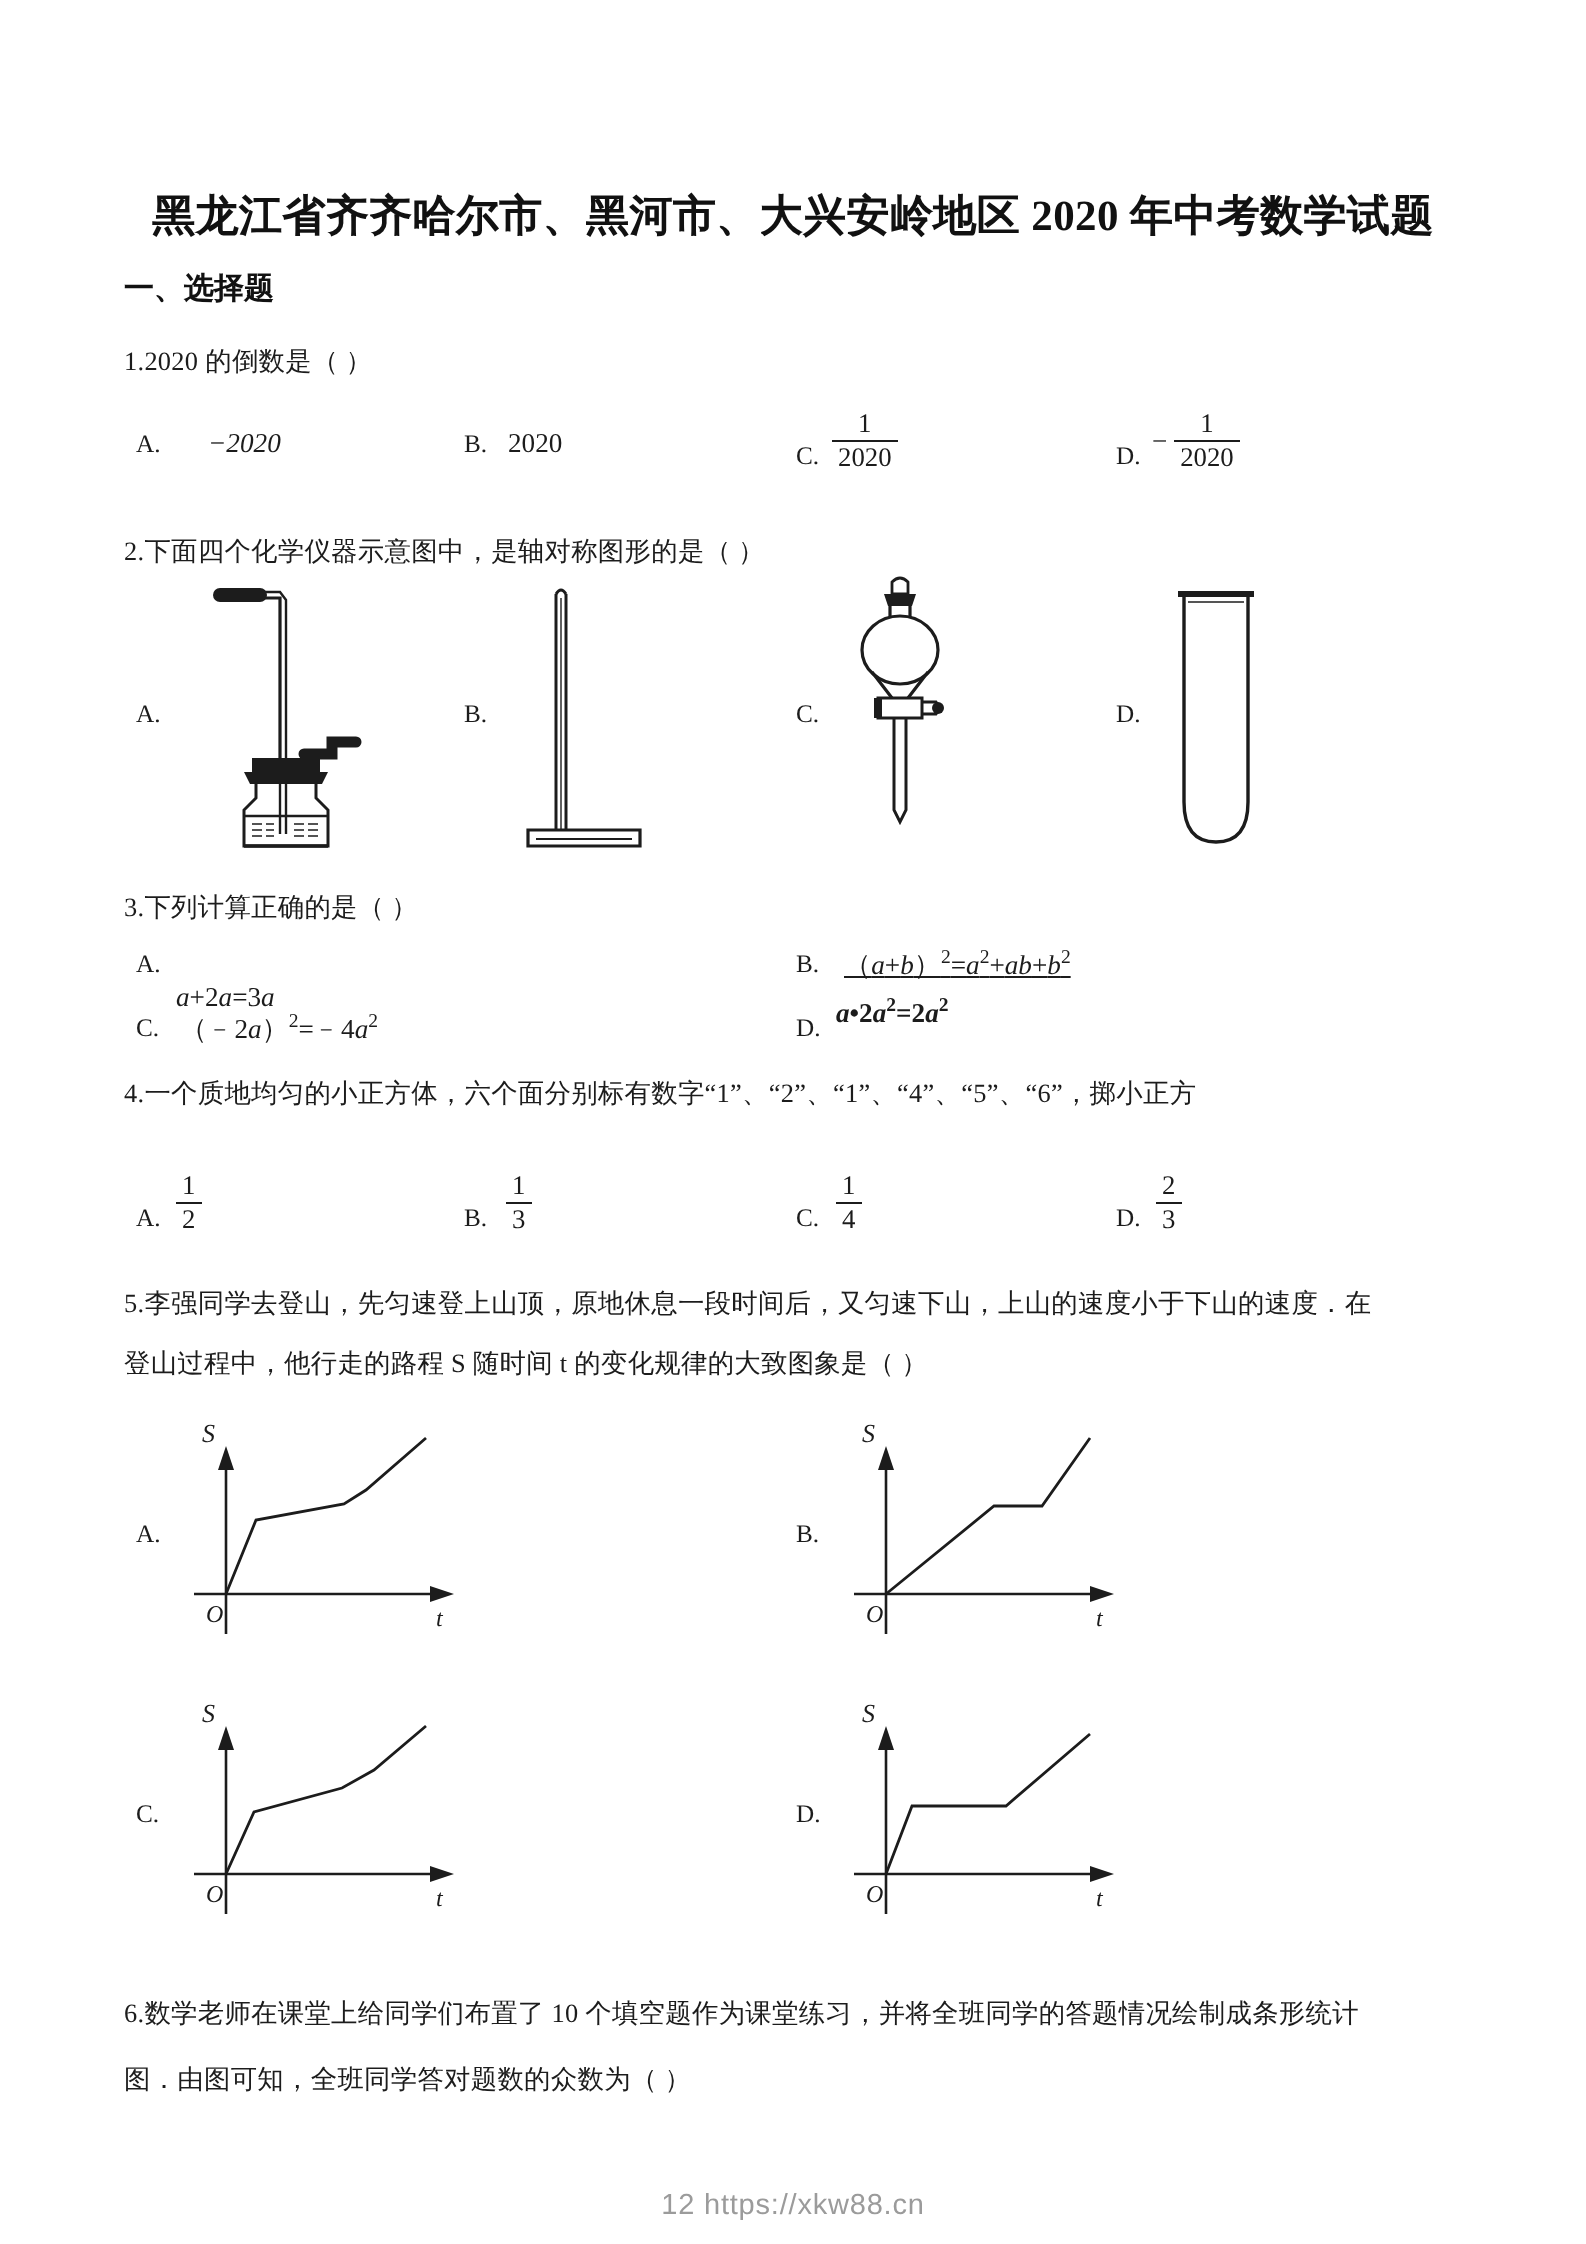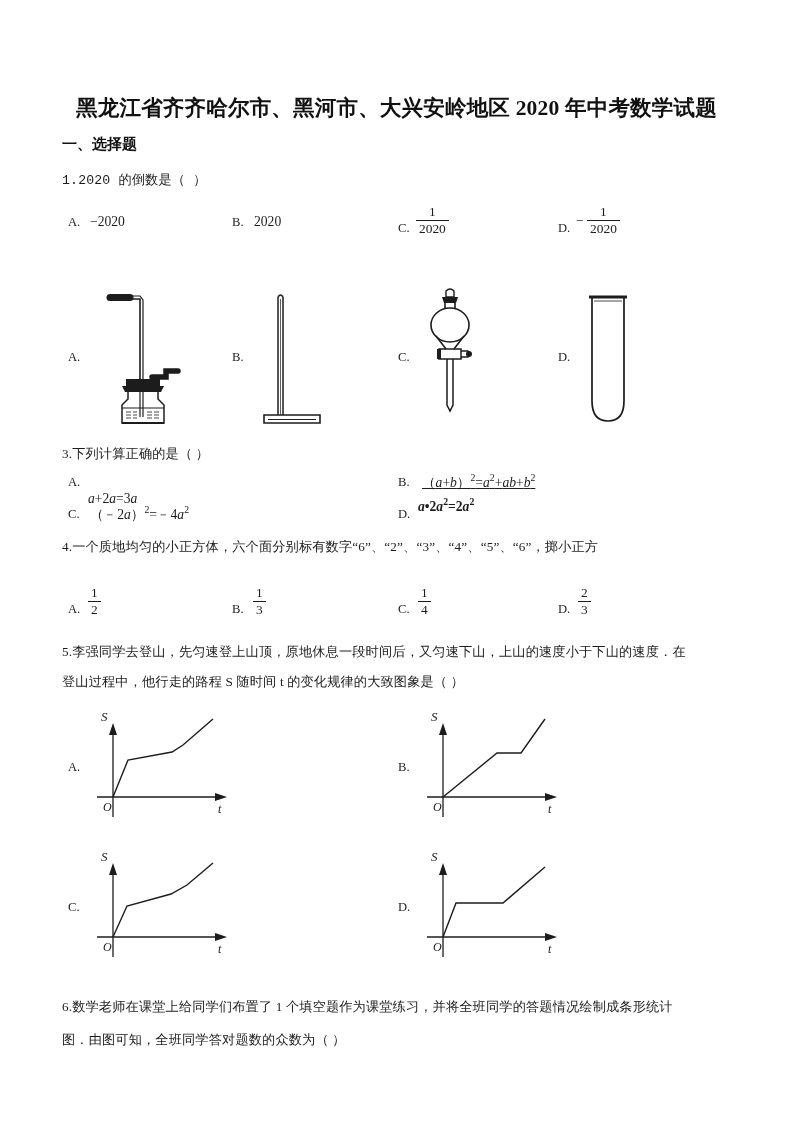--- a/index.html
+++ b/index.html
@@ -95,24 +95,24 @@
 </style>
 </head>
 <body>
 
 <div class="page">
 
   <div class="doc-title">黑龙江省齐齐哈尔市、黑河市、大兴安岭地区 2020 年中考数学试题</div>
 
   <div class="section-head">一、选择题</div>
 
-  <div class="qtext" style="left:62px; top:139px;font-family:Liberation Mono, monospace;">1.2020 的倒数是（   ）</div>
+  <div class="qtext" style="left:62px; top:139px;">1.2020 的倒数是（   ）</div>
 
   <div class="opt-letter" style="left:68px; top:186px;">A.</div>
-  <div class="opt-body" style="left:90px; top:185px;">−2020</div>
+  <div class="opt-body" style="left:104px; top:185px;font-style:italic;">−2020</div>
 
   <div class="opt-letter" style="left:232px; top:186px;">B.</div>
   <div class="opt-body" style="left:254px; top:185px;">2020</div>
 
   <div class="opt-letter" style="left:398px; top:192px;">C.</div>
   <div class="opt-body" style="left:416px; top:177px;">
     <span class="frac">
       <span class="num">1</span>
       <span class="den">2020</span>
     </span>
@@ -120,20 +120,21 @@
 
   <div class="opt-letter" style="left:558px; top:192px;">D.</div>
   <div class="opt-body" style="left:576px; top:177px;">
     <span style="display:inline-block; vertical-align:middle; position:relative; top:-1px;">−</span>
     <span class="frac">
       <span class="num">1</span>
       <span class="den">2020</span>
     </span>
   </div>
 
+  <div class="qtext" style="left:62px; top:234px;">2.下面四个化学仪器示意图中，是轴对称图形的是（    ）</div>
 
   <div class="opt-letter" style="left:68px; top:321px;">A.</div>
   <div class="fig" style="left:100px; top:262px;">
     <svg width="110" height="135" viewBox="0 0 110 135">
       <g fill="none" stroke="#1c1c1c" stroke-width="1.5">
 
         <path d="M16 8 L40 8 L40 88" stroke-width="1.6"></path>
         <path d="M13 5 L40 5 L43 9 L43 88" stroke-width="1.2"></path>
 
         <path d="M10 6.5 L30 6.5" stroke="#1c1c1c" stroke-width="7" stroke-linecap="round"></path>
@@ -220,21 +221,21 @@
 
   <div class="opt-letter" style="left:398px; top:446px;">B.</div>
   <div class="opt-body" style="left:422px; top:445px;text-decoration:underline;">（<span class="ital">a</span>+<span class="ital">b</span>）<span class="sup">2</span>=<span class="ital">a</span><span class="sup">2</span>+<span class="ital">ab</span>+<span class="ital">b</span><span class="sup">2</span></div>
 
   <div class="opt-letter" style="left:68px; top:478px;">C.</div>
   <div class="opt-body" style="left:90px; top:477px;">（﹣2<span class="ital">a</span>）<span class="sup">2</span>=﹣4<span class="ital">a</span><span class="sup">2</span></div>
 
   <div class="opt-letter" style="left:398px; top:478px;">D.</div>
   <div class="opt-body" style="left:418px; top:470px;font-weight:bold;"><span class="ital">a</span>•2<span class="ital">a</span><span class="sup">2</span>=2<span class="ital">a</span><span class="sup">2</span></div>
 
-  <div class="qtext" style="left:62px; top:505px;">4.一个质地均匀的小正方体，六个面分别标有数字“6”、“2”、“3”、“4”、“5”、“6”，掷小正方</div>
+  <div class="qtext" style="left:62px; top:505px;">4.一个质地均匀的小正方体，六个面分别标有数字“1”、“2”、“1”、“4”、“5”、“6”，掷小正方</div>
 
   <div class="opt-letter" style="left:68px; top:573px;">A.</div>
   <div class="opt-body" style="left:88px; top:558px;">
     <span class="frac">
       <span class="num">1</span>
       <span class="den">2</span>
     </span>
   </div>
 
   <div class="opt-letter" style="left:232px; top:573px;">B.</div>
@@ -321,17 +322,18 @@
         <path d="M2 92 L128 92"></path>
         <path d="M120 88 L132 92 L120 96" fill="#1c1c1c" stroke="none"></path>
         <path d="M18 92 L31 58 L78 58 L120 22" stroke-width="1.4"></path>
       </g>
       <text x="6" y="16" font-family="Liberation Serif, serif" font-size="13" font-style="italic" fill="#1c1c1c">S</text>
       <text x="123" y="108" font-family="Liberation Serif, serif" font-size="12" font-style="italic" fill="#1c1c1c">t</text>
       <text x="8" y="106" font-family="Liberation Serif, serif" font-size="12" font-style="italic" fill="#1c1c1c">O</text>
     </svg>
   </div>
 
-  <div class="qtext" style="left:62px; top:965px;">6.数学老师在课堂上给同学们布置了 1 个填空题作为课堂练习，并将全班同学的答题情况绘制成条形统计</div>
+  <div class="qtext" style="left:62px; top:965px;">6.数学老师在课堂上给同学们布置了 10 个填空题作为课堂练习，并将全班同学的答题情况绘制成条形统计</div>
   <div class="qtext" style="left:62px; top:998px;">图．由图可知，全班同学答对题数的众数为（    ）</div>
 
+  <div class="watermark">12 https://xkw88.cn</div>
 
 </div>
 
 </body></html>

